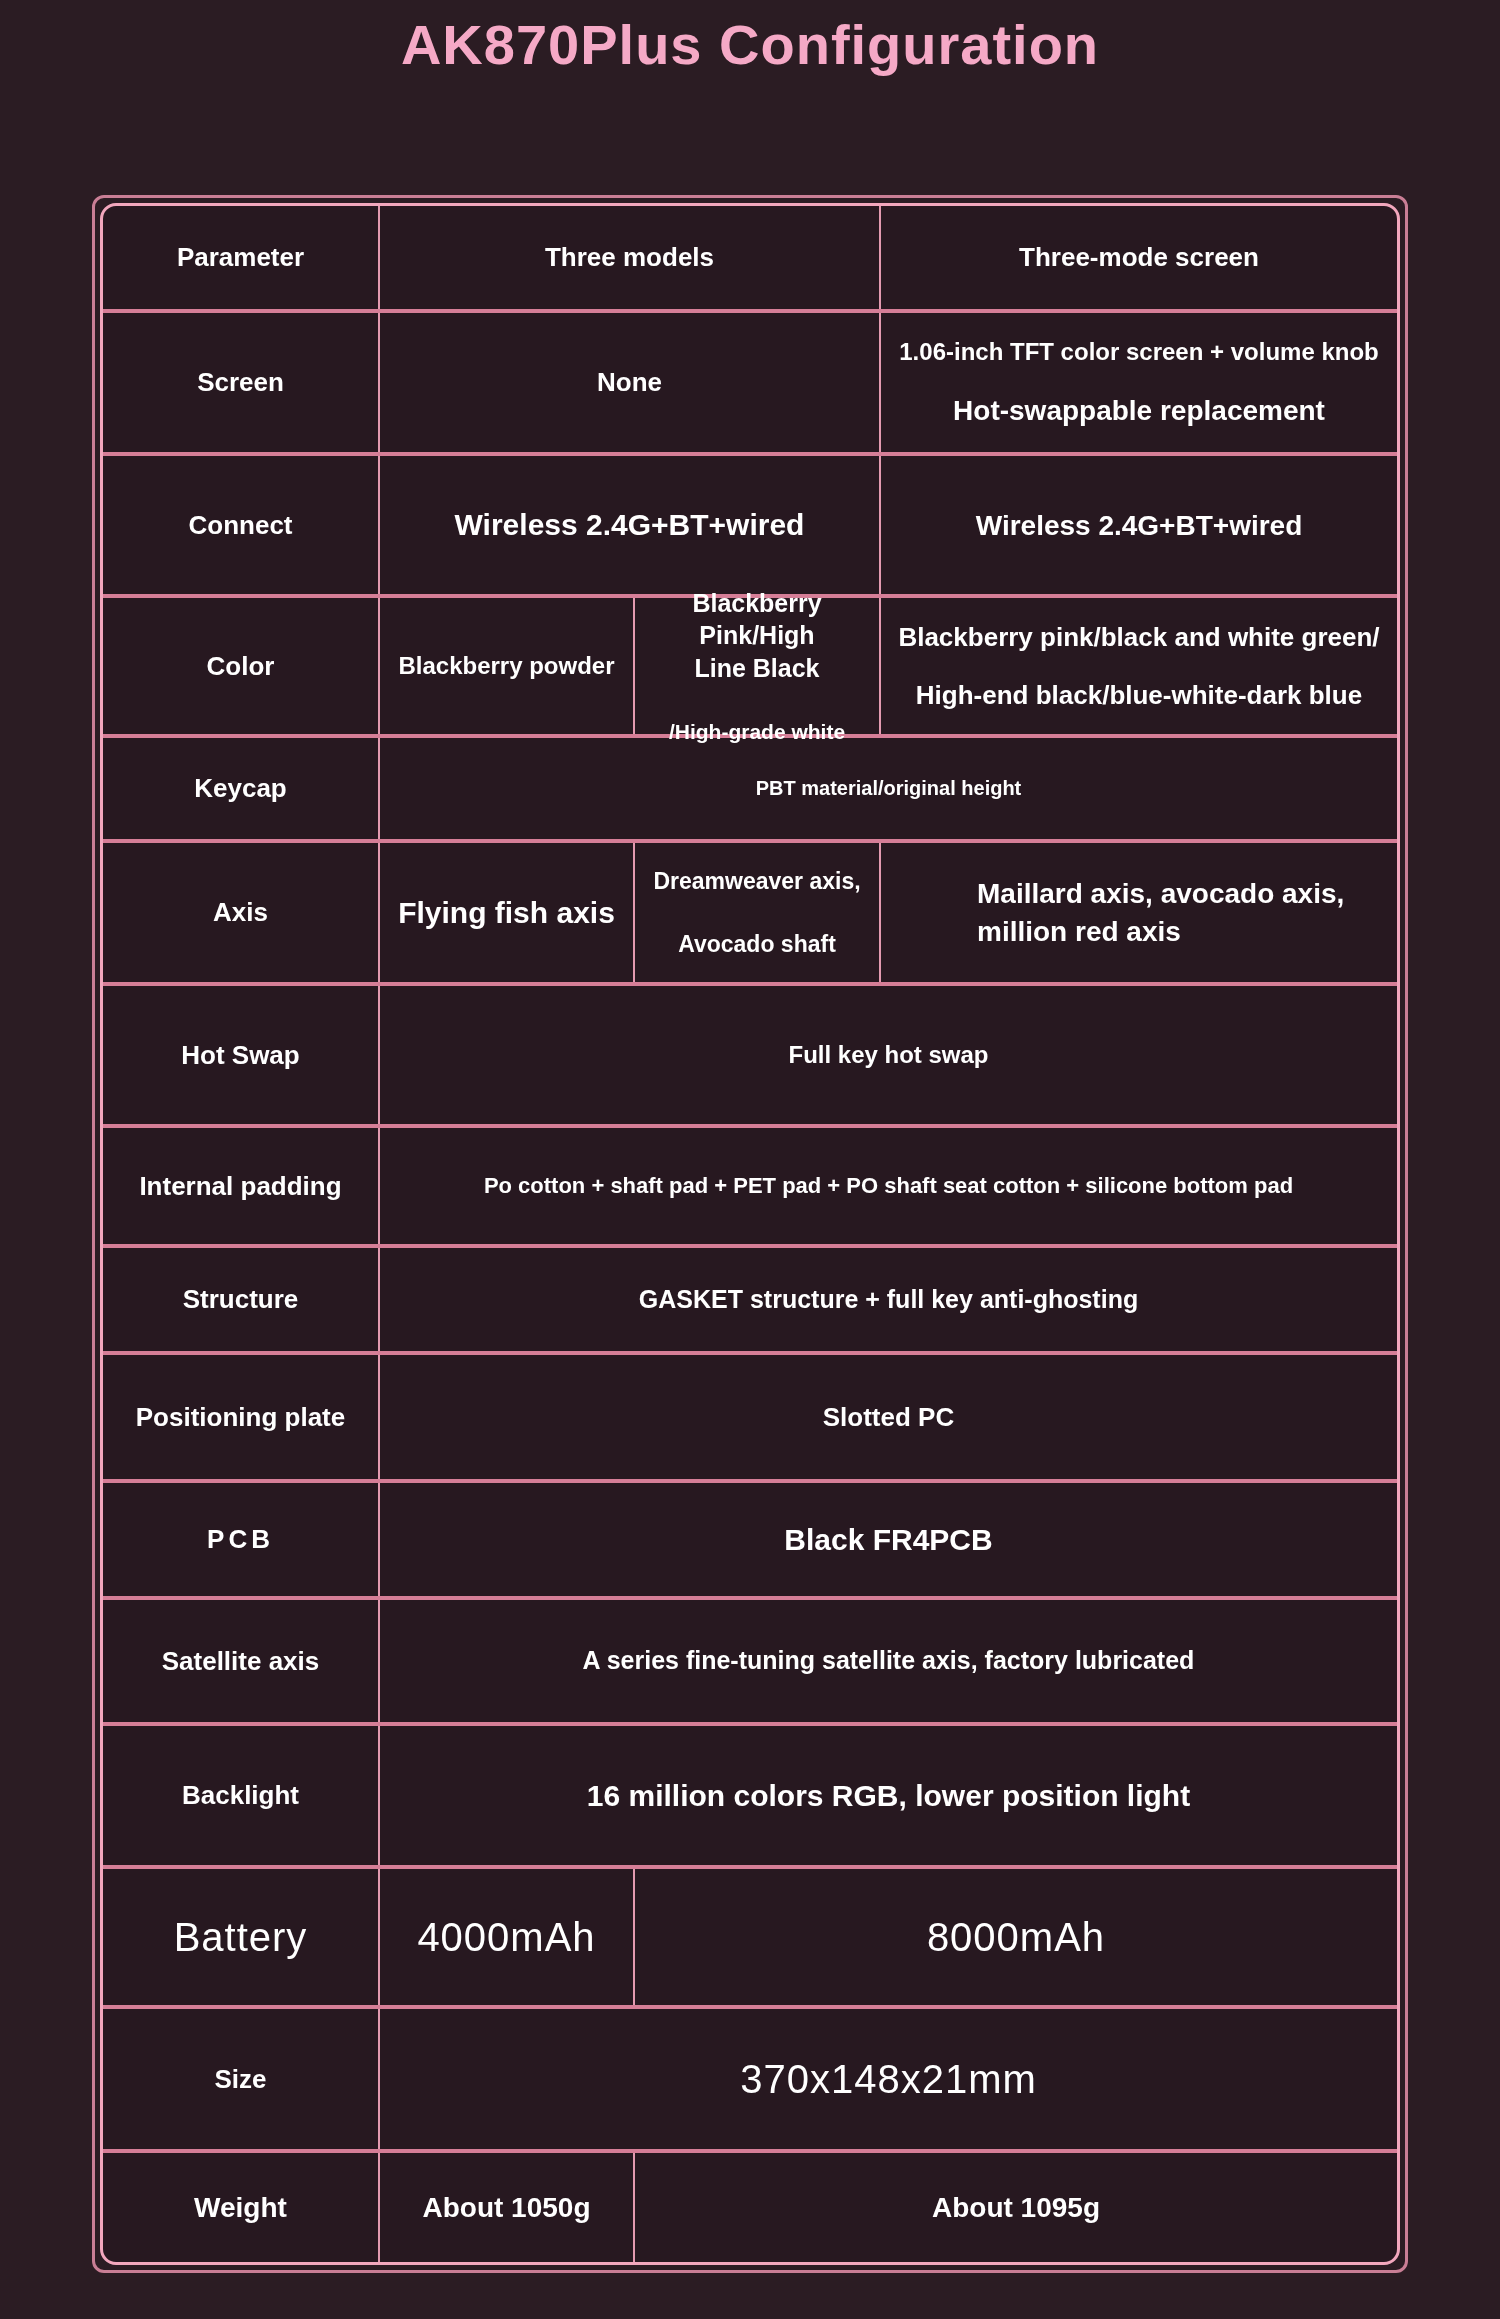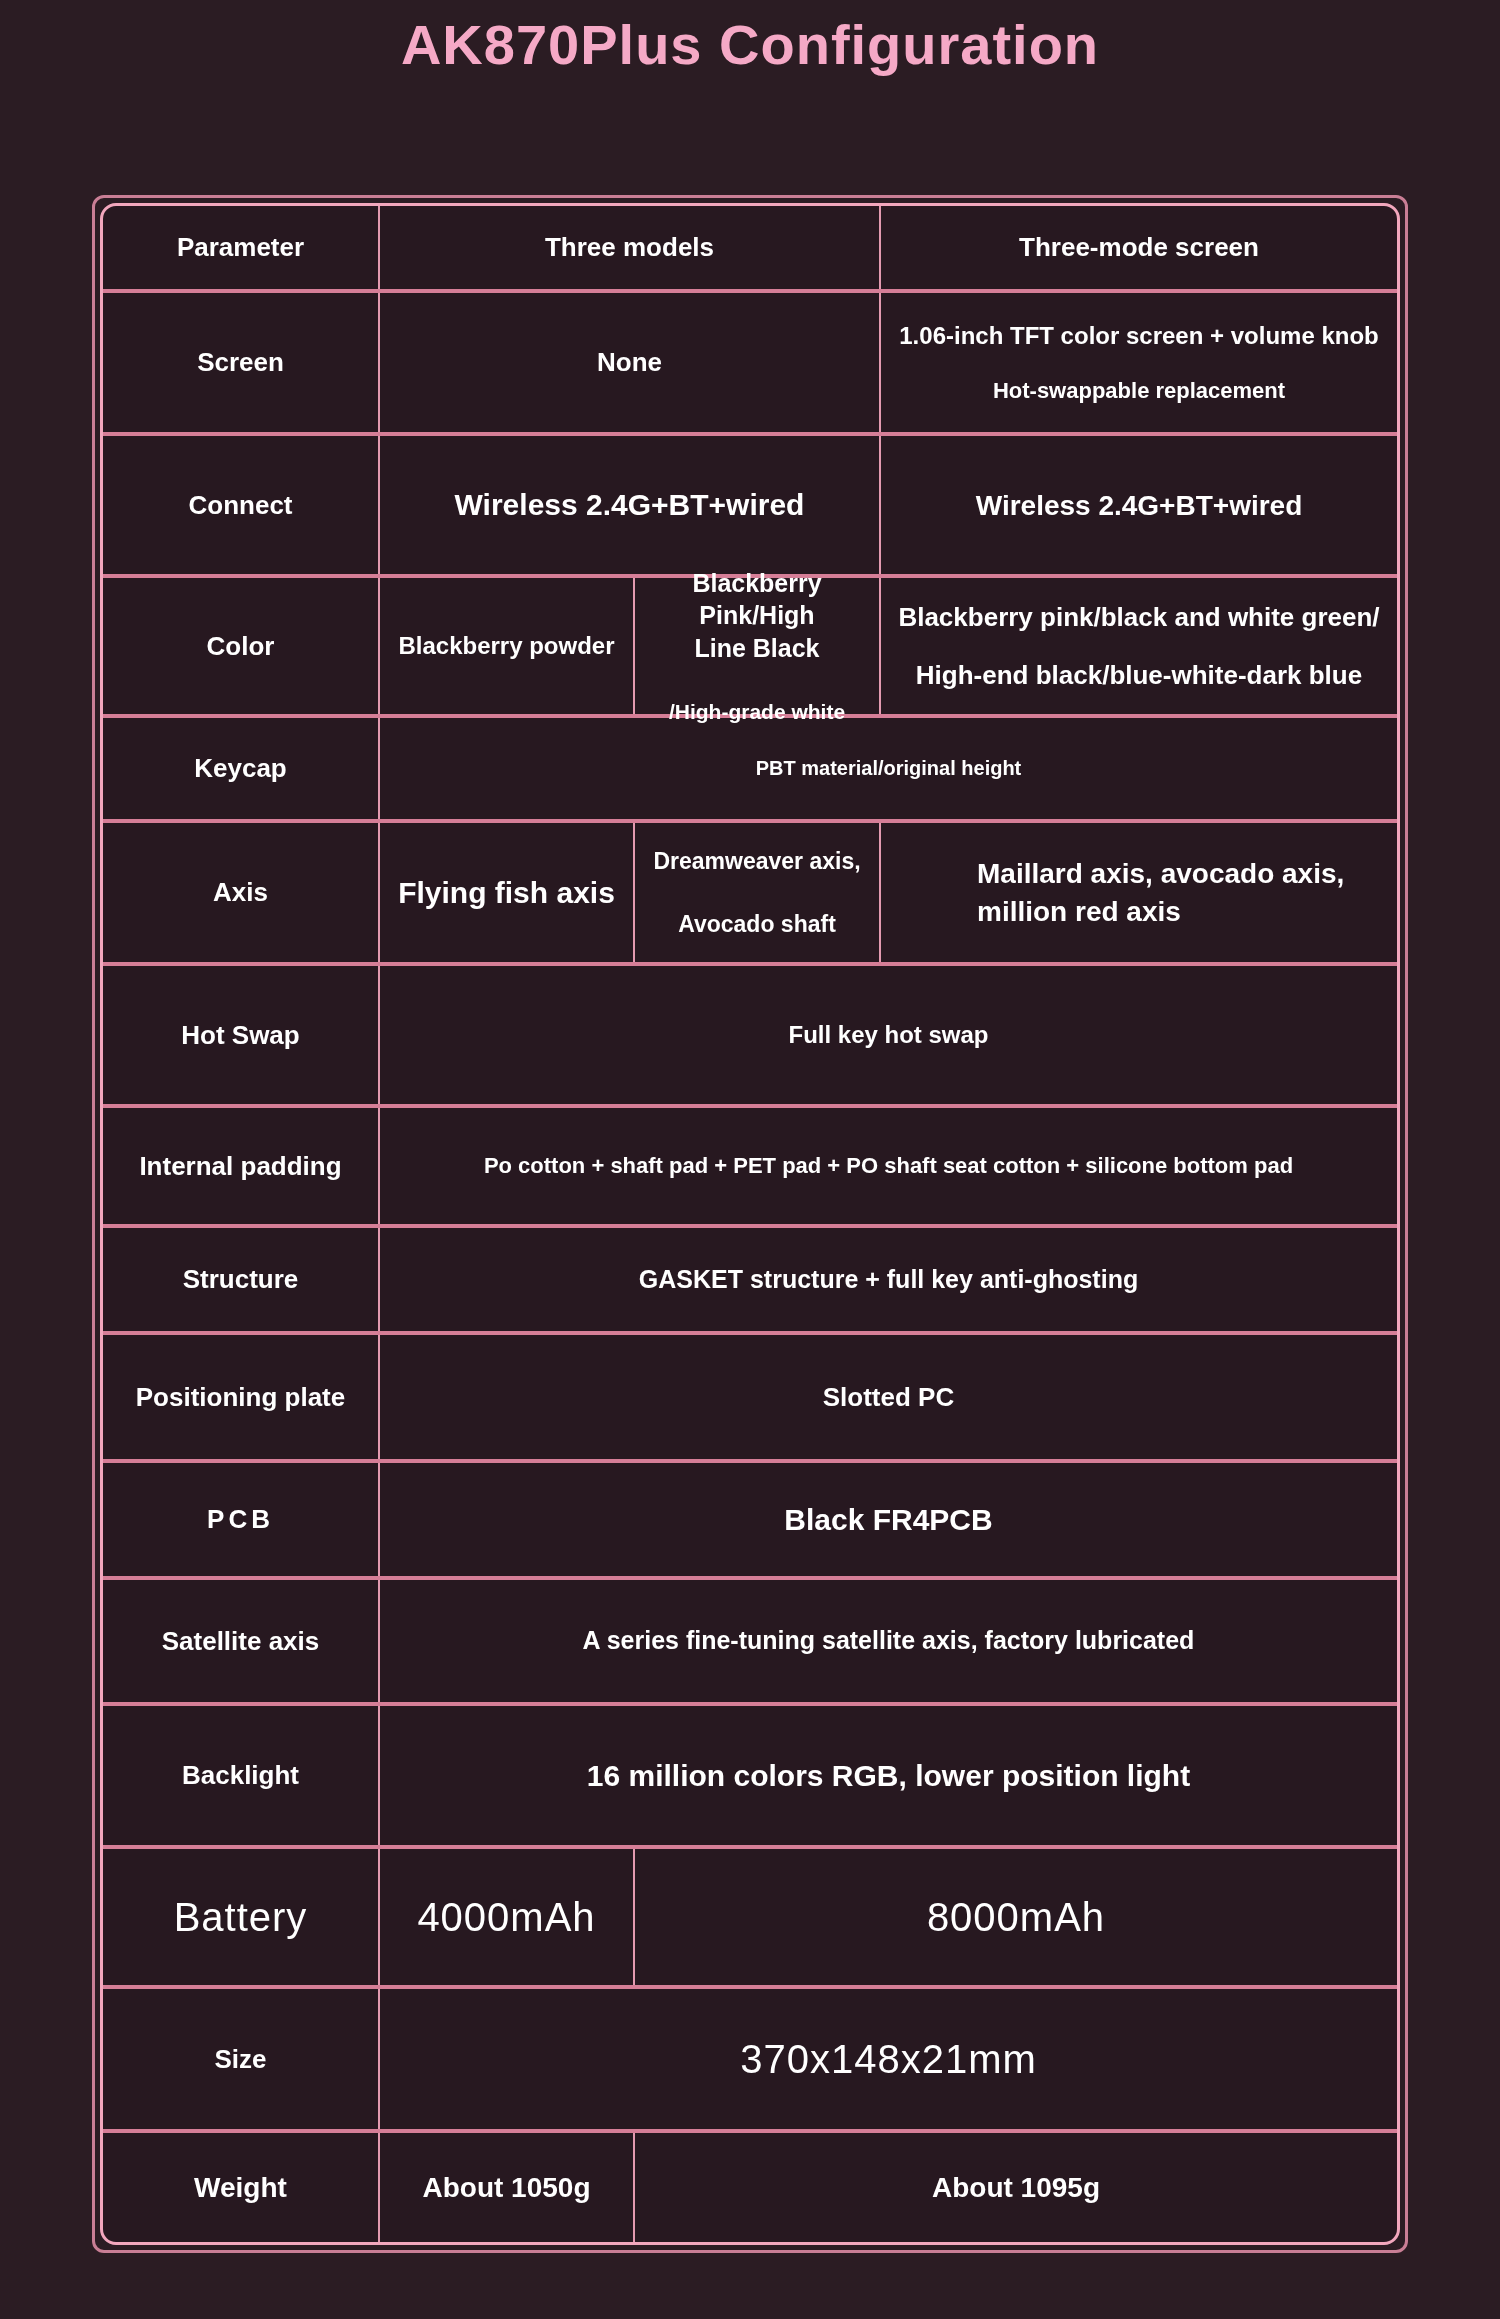--- a/index.html
+++ b/index.html
@@ -56,41 +56,41 @@
   }
   .cell .line{white-space:nowrap;line-height:1.25;}
   .param{width:277px;border-right:2px solid var(--vline);font-size:26px;flex:none;}
   .col2{width:501px;border-right:2px solid var(--vline);flex:none;}
   .sub1{width:255px;border-right:2px solid var(--vline);flex:none;}
   .sub2{width:246px;border-right:2px solid var(--vline);flex:none;}
   .col3,.rest,.full{flex:1;}
   .line{font-size:26px;}
 
   
-  .row-header{height:87px}
+  .row-header{height:107px}
   .row-screen{height:143px}
   .row-connect{height:142px}
   .row-color{height:140px}
   .row-keycap{height:105px}
   .row-axis{height:143px}
   .row-hotswap{height:142px}
   .row-internal{height:120px}
   .row-structure{height:107px}
   .row-positioning{height:128px}
   .row-pcb{height:117px}
   .row-satellite{height:126px}
   .row-backlight{height:143px}
   .row-battery{height:140px}
   .row-size{height:144px}
   .row-weight{height:109px}
 
   
   .row-header .line{font-size:26px}
   .row-screen .col3 .line-0{font-size:24px}
-  .row-screen .col3 .line-1{font-size:22px;margin-top:26px}
+  .row-screen .col3 .line-1{font-size:28px;margin-top:26px}
   .row-connect .param{font-size:20px}
   .row-connect .col2 .line-0{font-size:30px}
   .row-connect .col3 .line-0{font-size:28px}
   .row-color .param{font-size:30px}
   .row-color .sub1 .line-0{font-size:24px}
   .row-color .sub2 .line{font-size:25px;line-height:1.3}
   .row-color .sub2 .line-3{font-size:21px;margin-top:34px}
   .row-color .col3 .line{font-size:26px}
   .row-color .col3 .line-1{margin-top:26px}
   .row-keycap .param{font-size:22px}

